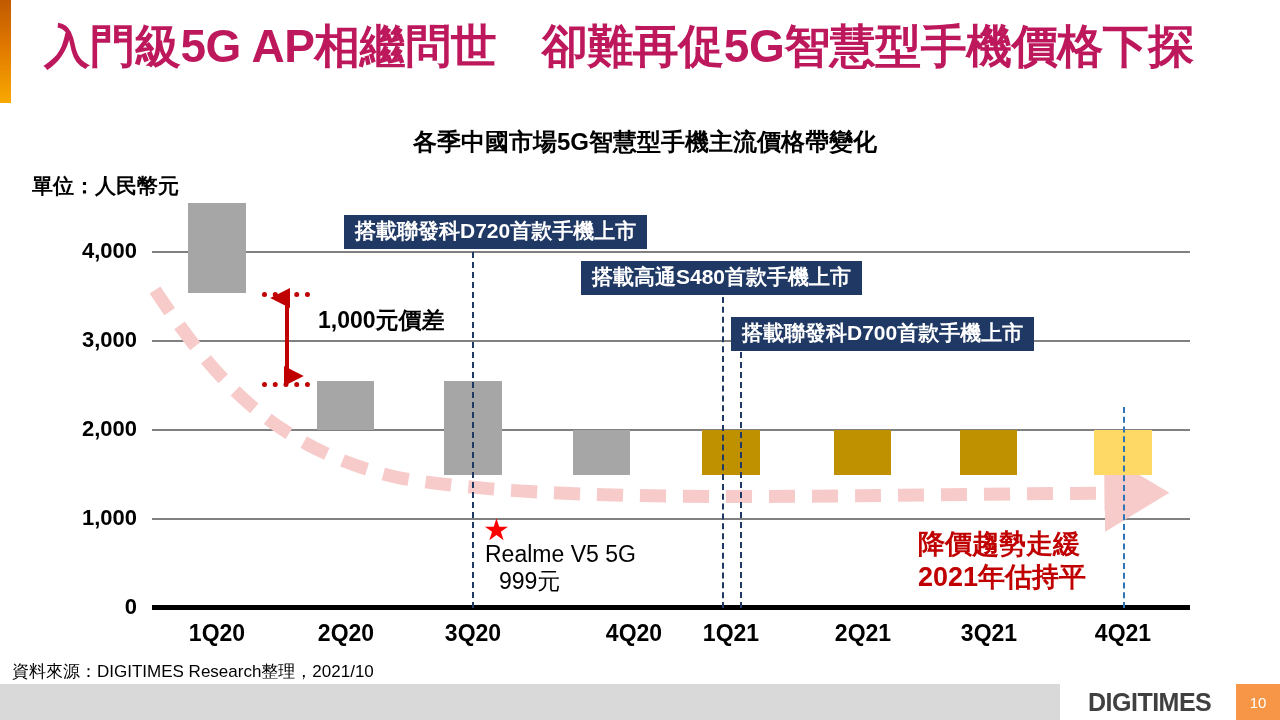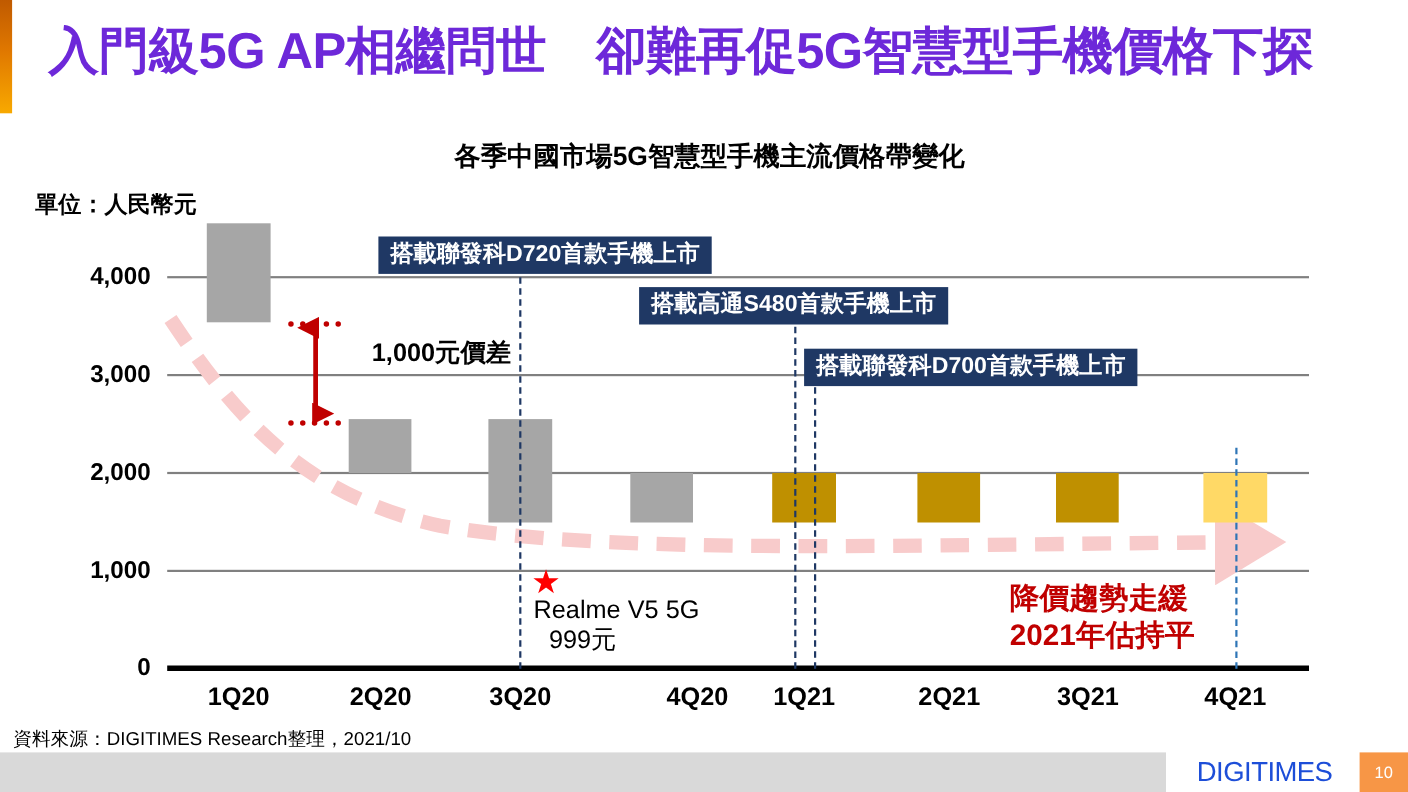--- a/index.html
+++ b/index.html
@@ -12,21 +12,21 @@
 
   
   .accent-bar{
     position:absolute;left:0;top:0;width:11px;height:103px;
     background:linear-gradient(180deg,#C05A00 0%,#E07800 45%,#F8A900 100%);
   }
 
   
   .headline{
     position:absolute;left:44px;top:16px;width:1220px;
-    font-size:46px;font-weight:bold;color:#6d28d9;white-space:nowrap;
+    font-size:46px;font-weight:bold;color:#be185d;white-space:nowrap;
     letter-spacing:-0.5px;
   }
 
   
   .chart-title{
     position:absolute;left:0;top:126px;width:1280px;text-align:center;
     font-size:24px;font-weight:bold;color:#000;
     padding-left:10px;box-sizing:border-box;
   }
   .unit-label{
@@ -69,21 +69,21 @@
     padding:5px 11px 7px 11px;line-height:1.05;
   }
   .callout.outlined{border:2px solid #D9C168;padding:3px 9px 5px 9px;}
 
   
   .dot-line{
     position:absolute;height:0;border-top:5px dotted #C00000;
   }
   .gap-arrow{position:absolute;}
   .gap-text{
-    position:absolute;font-size:23px;font-weight:bold;color:#000;white-space:nowrap;margin-left:20px;
+    position:absolute;font-size:23px;font-weight:bold;color:#000;white-space:nowrap;
   }
 
   
   .star-icon{position:absolute;color:#FF0000;font-size:30px;line-height:1;}
   .realme-text{
     position:absolute;font-size:23px;color:#000;line-height:1.22;white-space:nowrap;
   }
 
   
   .red-note{
@@ -92,22 +92,22 @@
   }
 
   
   .source{
     position:absolute;left:12px;top:660px;font-size:17px;color:#000;
   }
 
   
   .footer-band{position:absolute;left:0;top:684px;width:1060px;height:36px;background:#D9D9D9;}
   .footer-logo{
-    position:absolute;left:1088px;top:688px;font-size:25px;font-weight:normal;
-    color:#1d4ed8;letter-spacing:-0.5px;font-family:"Liberation Sans",sans-serif;
+    position:absolute;left:1088px;top:688px;font-size:25px;font-weight:bold;
+    color:#404040;letter-spacing:-0.5px;font-family:"Liberation Sans",sans-serif;
   }
   .page-badge{
     position:absolute;left:1236px;top:684px;width:44px;height:36px;background:#F79646;
     color:#ffffff;font-size:15px;display:flex;align-items:center;justify-content:center;text-align:center;
   }
   svg{overflow:visible;}
 </style>
 </head>
 <body>
 

